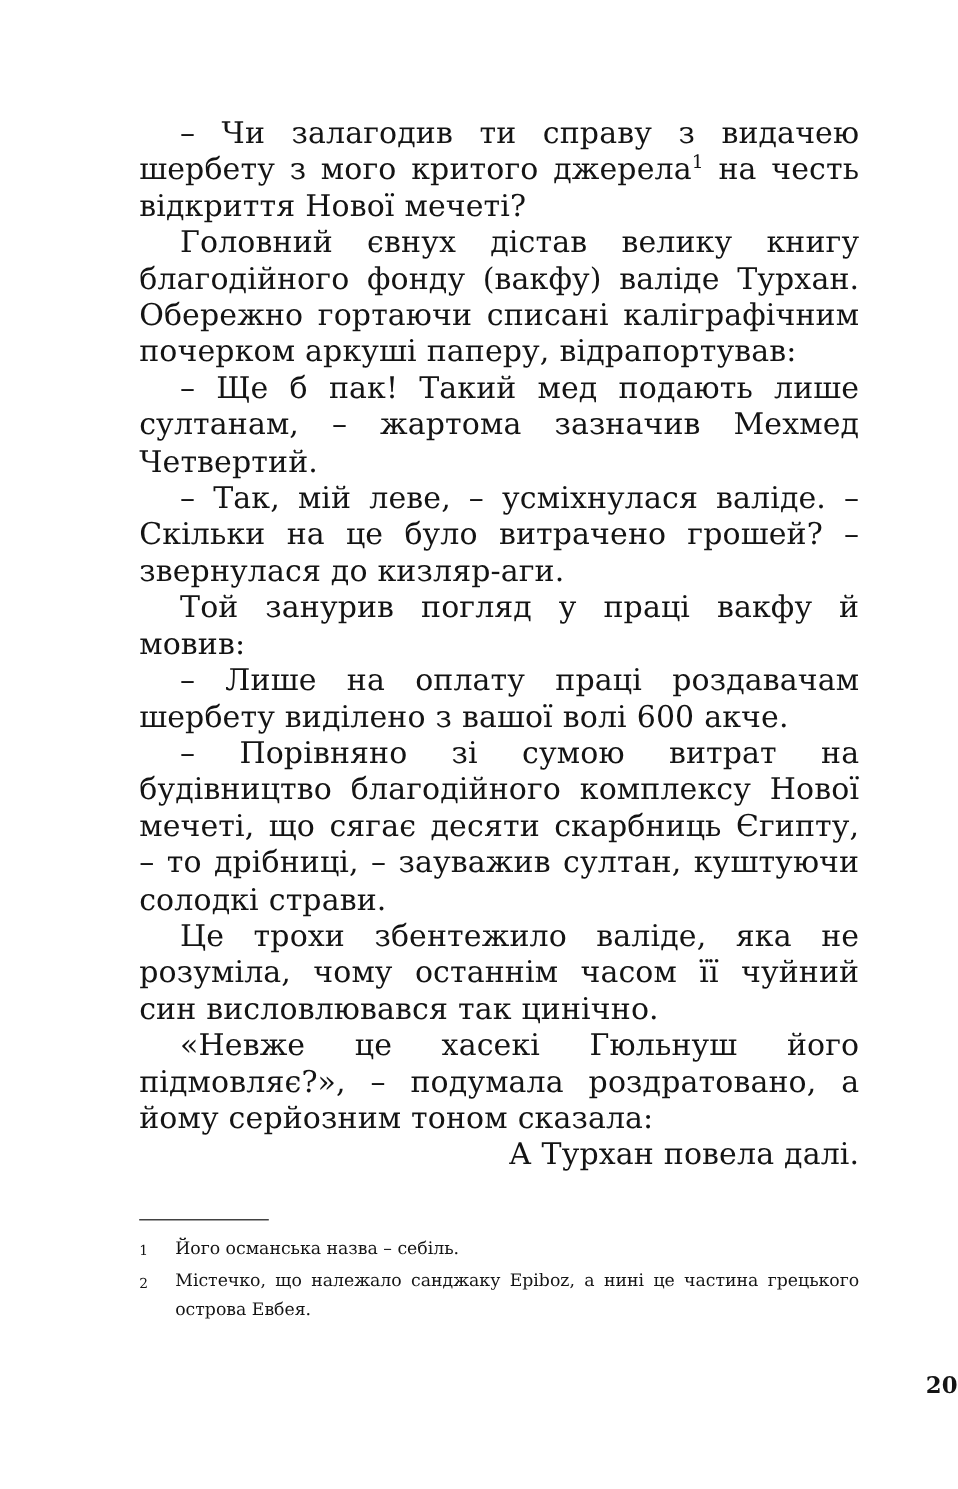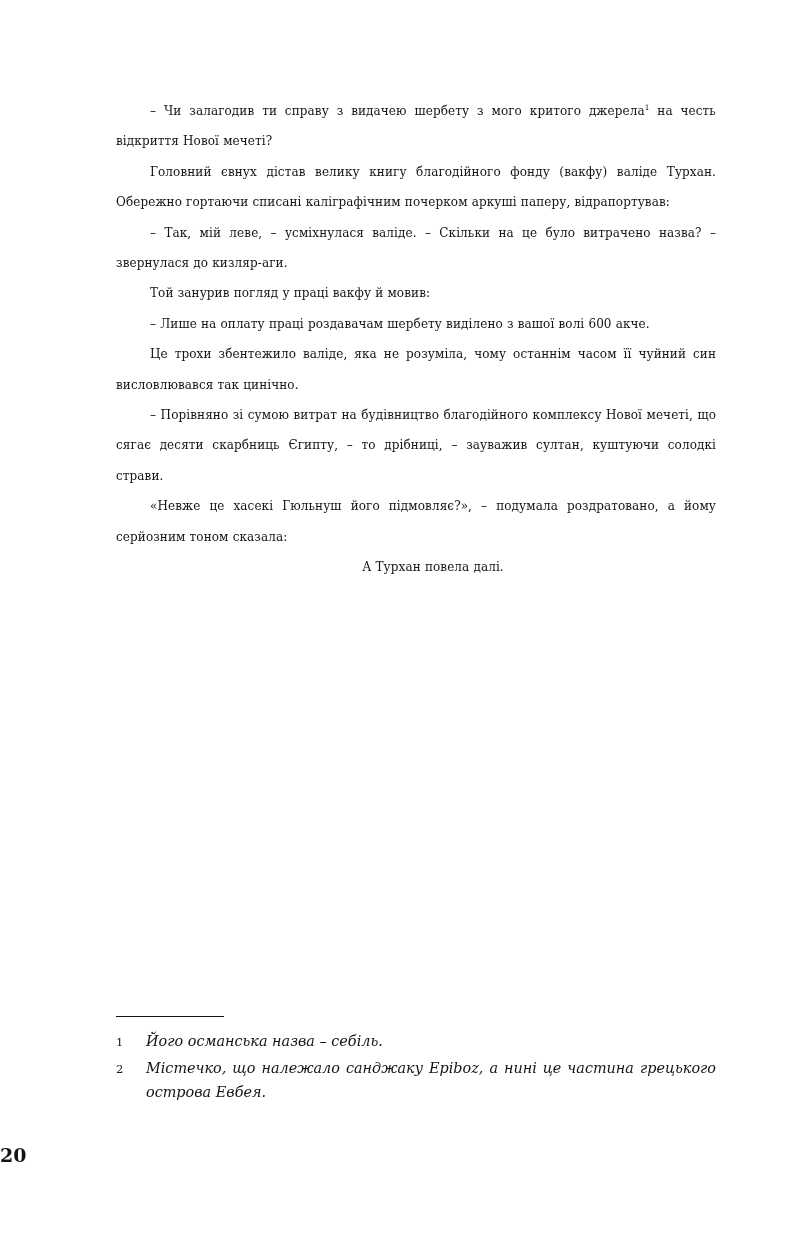--- a/index.html
+++ b/index.html
@@ -22,30 +22,30 @@
     padding: 0;
   }
   .text-block {
     position: absolute;
     left: 116px;
     top: 96px;
     width: 600px;
   }
   p.para {
     margin: 0;
-    font-size: 12px;
+    font-size: 25px;
     line-height: 30.4px;
     text-align: justify;
     text-indent: 34px;
     letter-spacing: 0.1px;
     word-spacing: 0.2px;
     hyphens: manual;
   }
   p.para:last-child {
-    text-align: center;
+    text-align: right;
   }
   sup.fn {
     font-size: 0.62em;
     vertical-align: super;
     line-height: 0;
   }
   .footnotes {
     position: absolute;
     left: 116px;
     top: 1016px;
@@ -65,46 +65,46 @@
   }
   .fn-num {
     width: 30px;
     flex: 0 0 30px;
     font-size: 11.5px;
     padding-top: 1px;
   }
   .fn-text {
     flex: 1 1 auto;
     text-align: justify;
-    font-style: italic;
   }
   .page-number {
     position: absolute;
     left: 0;
     right: 0;
     top: 1144px;
-    text-align: left;
+    text-align: right;
     font-size: 19px;
     font-weight: bold;
     color: #141414;
   }
 </style>
 </head>
 <body>
 
 <div class="page">
 
   <div class="text-block">
       <p class="para">– Чи залагодив ти справу з видачею шербету з мого критого джерела<sup class="fn">1</sup> на честь відкриття Нової мечеті?</p>
       <p class="para">Головний євнух дістав велику книгу благодійного фонду (вакфу) валіде Турхан. Обережно гортаючи списані каліграфічним почерком аркуші паперу, відрапортував:</p>
-      <p class="para">– Так, мій леве, – усміхнулася валіде. – Скільки на це було витрачено назва? – звернулася до кизляр-аги.</p>
+      <p class="para">– Ще б пак! Такий мед подають лише султанам, – жартома зазначив Мехмед Четвертий.</p>
+      <p class="para">– Так, мій леве, – усміхнулася валіде. – Скільки на це було витрачено грошей? – звернулася до кизляр-аги.</p>
       <p class="para">Той занурив погляд у праці вакфу й мовив:</p>
       <p class="para">– Лише на оплату праці роздавачам шербету виділено з вашої волі 600 акче.</p>
+      <p class="para">– Порівняно зі сумою витрат на будівництво благодійного комплексу Нової мечеті, що сягає десяти скарбниць Єгипту, – то дрібниці, – зауважив султан, куштуючи солодкі страви.</p>
       <p class="para">Це трохи збентежило валіде, яка не розуміла, чому останнім часом її чуйний син висловлювався так цинічно.</p>
-      <p class="para">– Порівняно зі сумою витрат на будівництво благодійного комплексу Нової мечеті, що сягає десяти скарбниць Єгипту, – то дрібниці, – зауважив султан, куштуючи солодкі страви.</p>
       <p class="para">«Невже це хасекі Гюльнуш його підмовляє?», – подумала роздратовано, а йому серйозним тоном сказала:</p>
       <p class="para">А Турхан повела далі.</p>
     </div>
 
   <div class="footnotes">
     <div class="fn-rule"></div>
     <div class="fn-list">
         <div class="fn-item">
           <div class="fn-num">1</div>
           <div class="fn-text">Його османська назва – себіль.</div>

